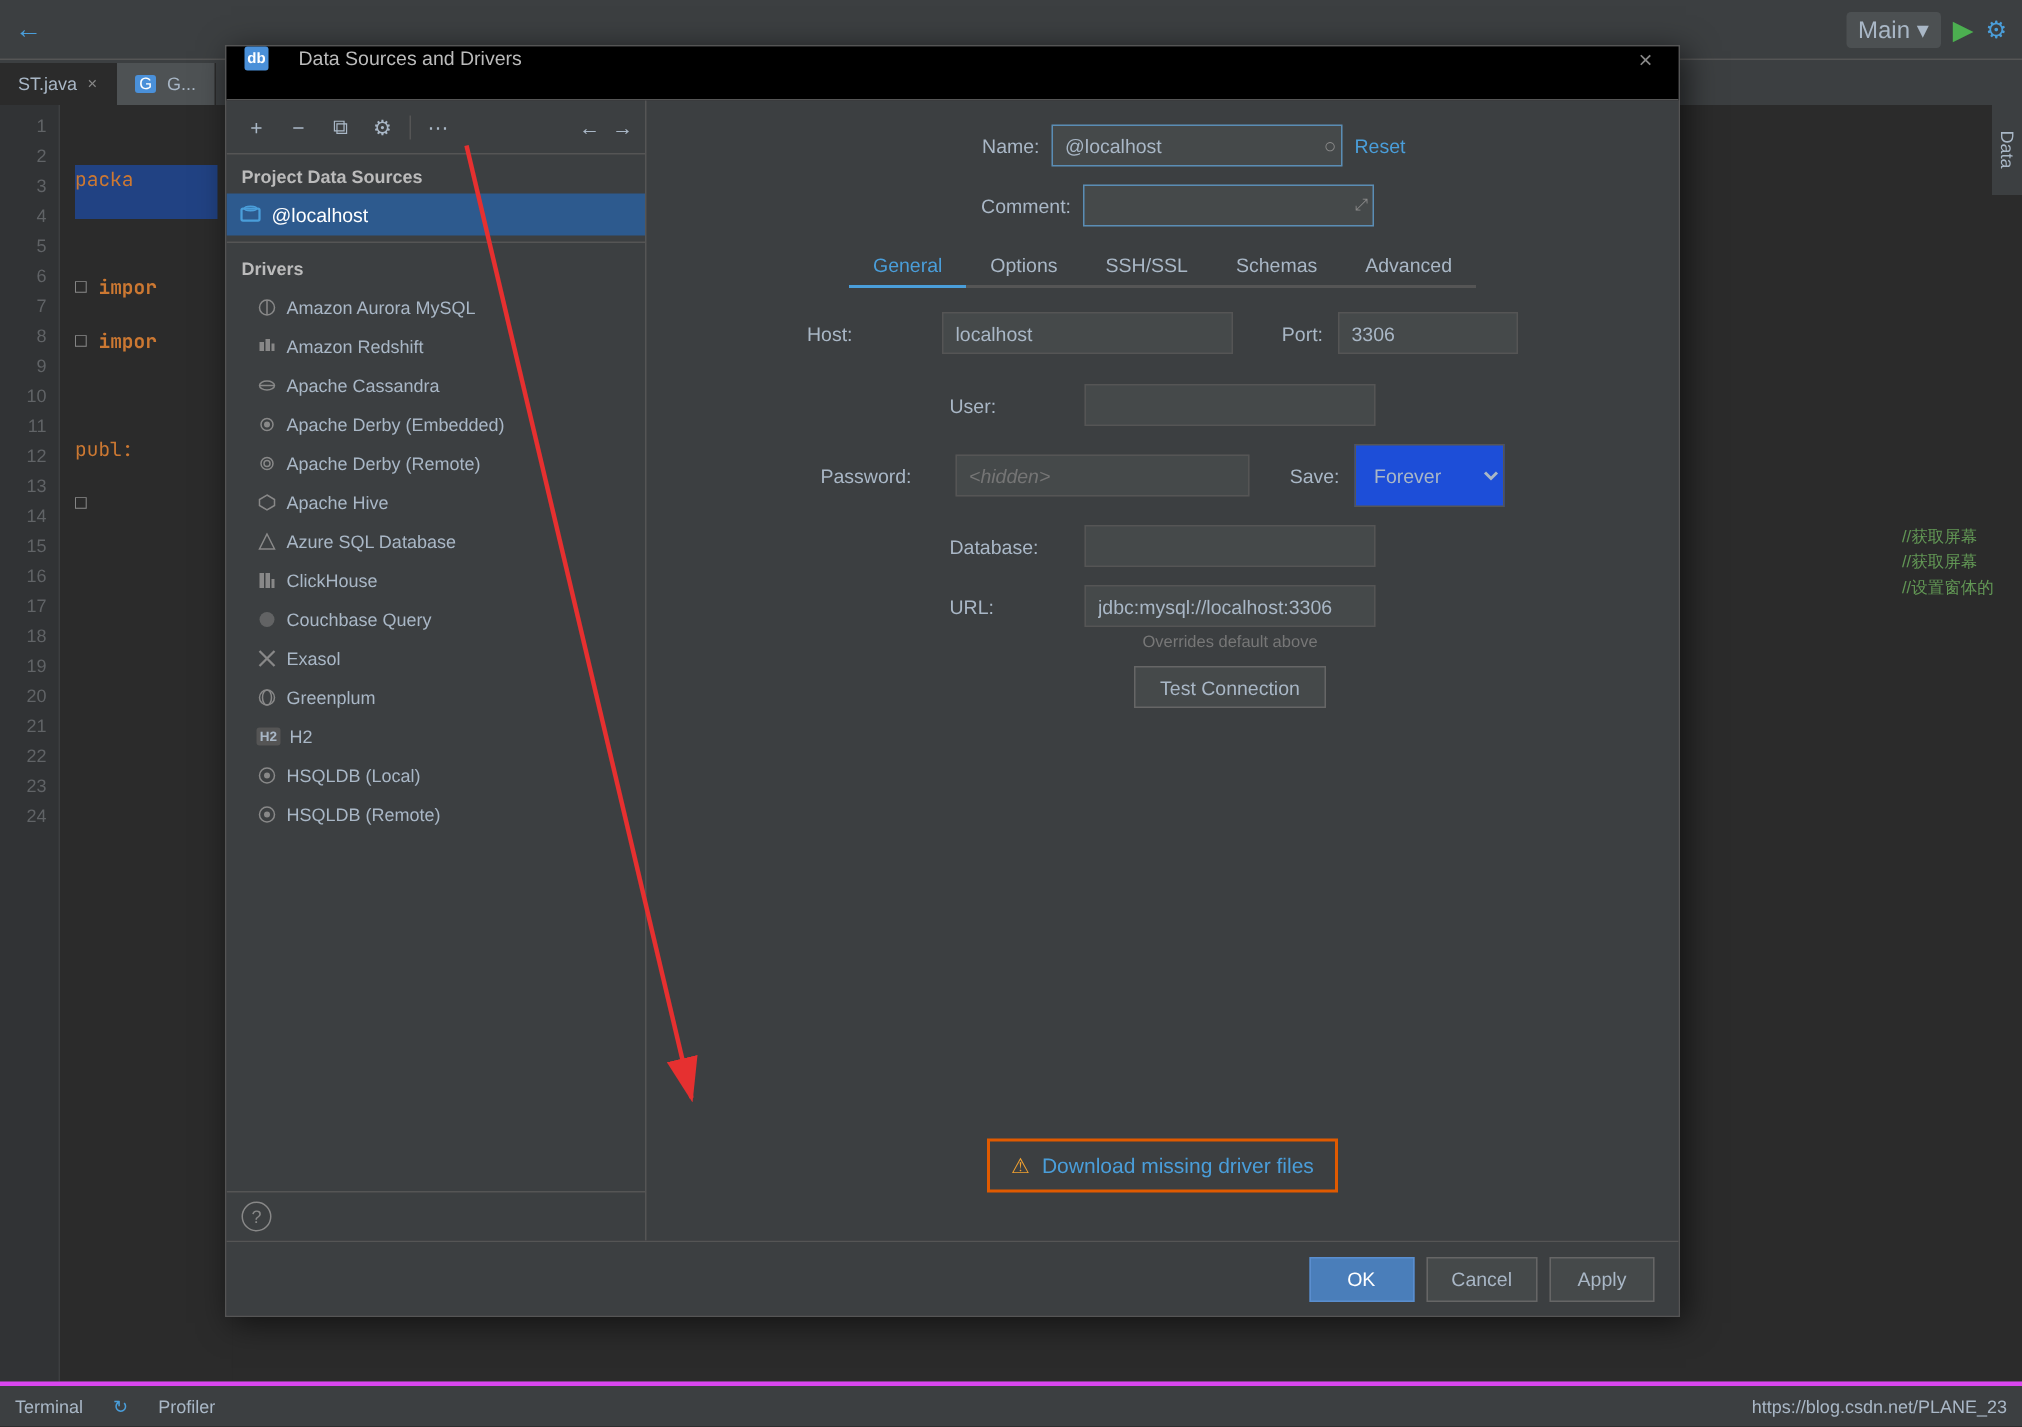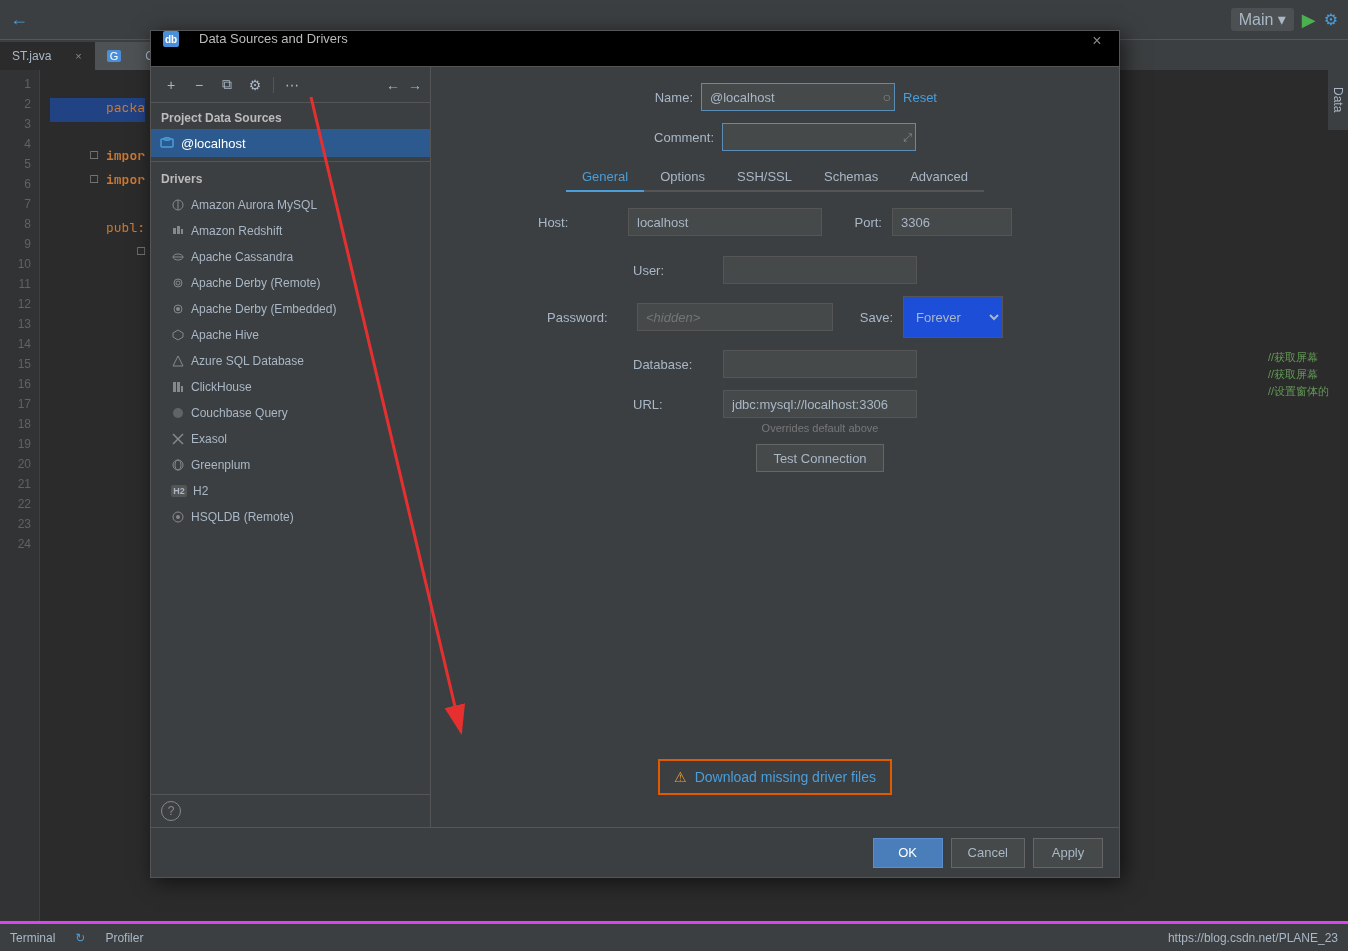--- a/index.html
+++ b/index.html
@@ -51,21 +51,21 @@
     .code-area {
       flex: 1;
       background: #2b2b2b;
       padding: 4px 10px;
       font-family: 'JetBrains Mono', monospace;
       font-size: 13px;
       line-height: 20px;
       overflow: hidden;
     }
 
-    .code-line { height: 24px; white-space: nowrap; text-align: right; }
+    .code-line { height: 36px; white-space: nowrap; }
     .kw { color: #cc7832; }
     .kw2 { color: #cc7832; font-weight: bold; }
     .highlight-line { background: #214283; }
 
     
     .bottom-bar {
       position: absolute;
       bottom: 0; left: 0; right: 0;
       height: 30px;
       background: #3c3f41;
@@ -87,21 +87,21 @@
       background: #3c3f41;
       display: flex;
       align-items: flex-end;
       z-index: 2;
     }
     .tab {
       height: 28px;
       padding: 0 12px;
       display: flex;
       align-items: center;
-      gap: 24px;
+      gap: 7px;
       background: #4e5254;
       border-right: 1px solid #2b2b2b;
       font-size: 12px;
       cursor: pointer;
     }
     .tab.active { background: #2b2b2b; }
     .tab-close { color: #888; font-size: 11px; cursor: pointer; }
 
     
     .modal-overlay {
@@ -664,33 +664,33 @@
                   <ellipse cx="6" cy="6" rx="5" ry="3" fill="none" stroke="#888" stroke-width="1"></ellipse>
                   <line x1="1" y1="6" x2="11" y2="6" stroke="#888" stroke-width="1"></line>
                 </svg>
             </div>
             <span>Apache Cassandra</span>
           </div>
           <div class="driver-item">
             <div class="driver-icon">
               <svg width="12" height="12" viewBox="0 0 12 12">
                   <circle cx="6" cy="6" r="4" fill="none" stroke="#888" stroke-width="1"></circle>
+                  <circle cx="6" cy="6" r="2" fill="#888"></circle>
+                </svg>
+            </div>
+            <span>Apache Derby (Embedded)</span>
+          </div>
+          <div class="driver-item">
+            <div class="driver-icon">
+              <svg width="12" height="12" viewBox="0 0 12 12">
+                  <circle cx="6" cy="6" r="4" fill="none" stroke="#888" stroke-width="1"></circle>
                   <circle cx="6" cy="6" r="2" fill="none" stroke="#888" stroke-width="1"></circle>
                 </svg>
             </div>
             <span>Apache Derby (Remote)</span>
-          </div>
-          <div class="driver-item">
-            <div class="driver-icon">
-              <svg width="12" height="12" viewBox="0 0 12 12">
-                  <circle cx="6" cy="6" r="4" fill="none" stroke="#888" stroke-width="1"></circle>
-                  <circle cx="6" cy="6" r="2" fill="#888"></circle>
-                </svg>
-            </div>
-            <span>Apache Derby (Embedded)</span>
           </div>
           <div class="driver-item">
             <div class="driver-icon">
               <svg width="12" height="12" viewBox="0 0 12 12">
                   <polygon points="6,1 11,4 11,8 6,11 1,8 1,4" fill="none" stroke="#888" stroke-width="1"></polygon>
                 </svg>
             </div>
             <span>Apache Hive</span>
           </div>
           <div class="driver-item">
@@ -733,20 +733,29 @@
               <svg width="12" height="12" viewBox="0 0 12 12">
                   <circle cx="6" cy="6" r="5" fill="none" stroke="#888" stroke-width="1"></circle>
                   <ellipse cx="6" cy="6" rx="3" ry="5" fill="none" stroke="#888" stroke-width="1"></ellipse>
                 </svg>
             </div>
             <span>Greenplum</span>
           </div>
           <div class="driver-item">
             <div class="driver-icon" style="background:#555; color:#a9b7c6; font-size:9px; font-weight:bold; border-radius:2px; width:16px; height:12px; display:flex; align-items:center; justify-content:center;">H2</div>
             <span>H2</span>
+          </div>
+          <div class="driver-item">
+            <div class="driver-icon">
+              <svg width="12" height="12" viewBox="0 0 12 12">
+                  <circle cx="6" cy="6" r="5" fill="none" stroke="#888" stroke-width="1"></circle>
+                  <circle cx="6" cy="6" r="2" fill="#888"></circle>
+                </svg>
+            </div>
+            <span>HSQLDB (Local)</span>
           </div>
           <div class="driver-item">
             <div class="driver-icon">
               <svg width="12" height="12" viewBox="0 0 12 12">
                   <circle cx="6" cy="6" r="5" fill="none" stroke="#888" stroke-width="1"></circle>
                   <circle cx="6" cy="6" r="2" fill="#888"></circle>
                 </svg>
             </div>
             <span>HSQLDB (Remote)</span>
           </div>

